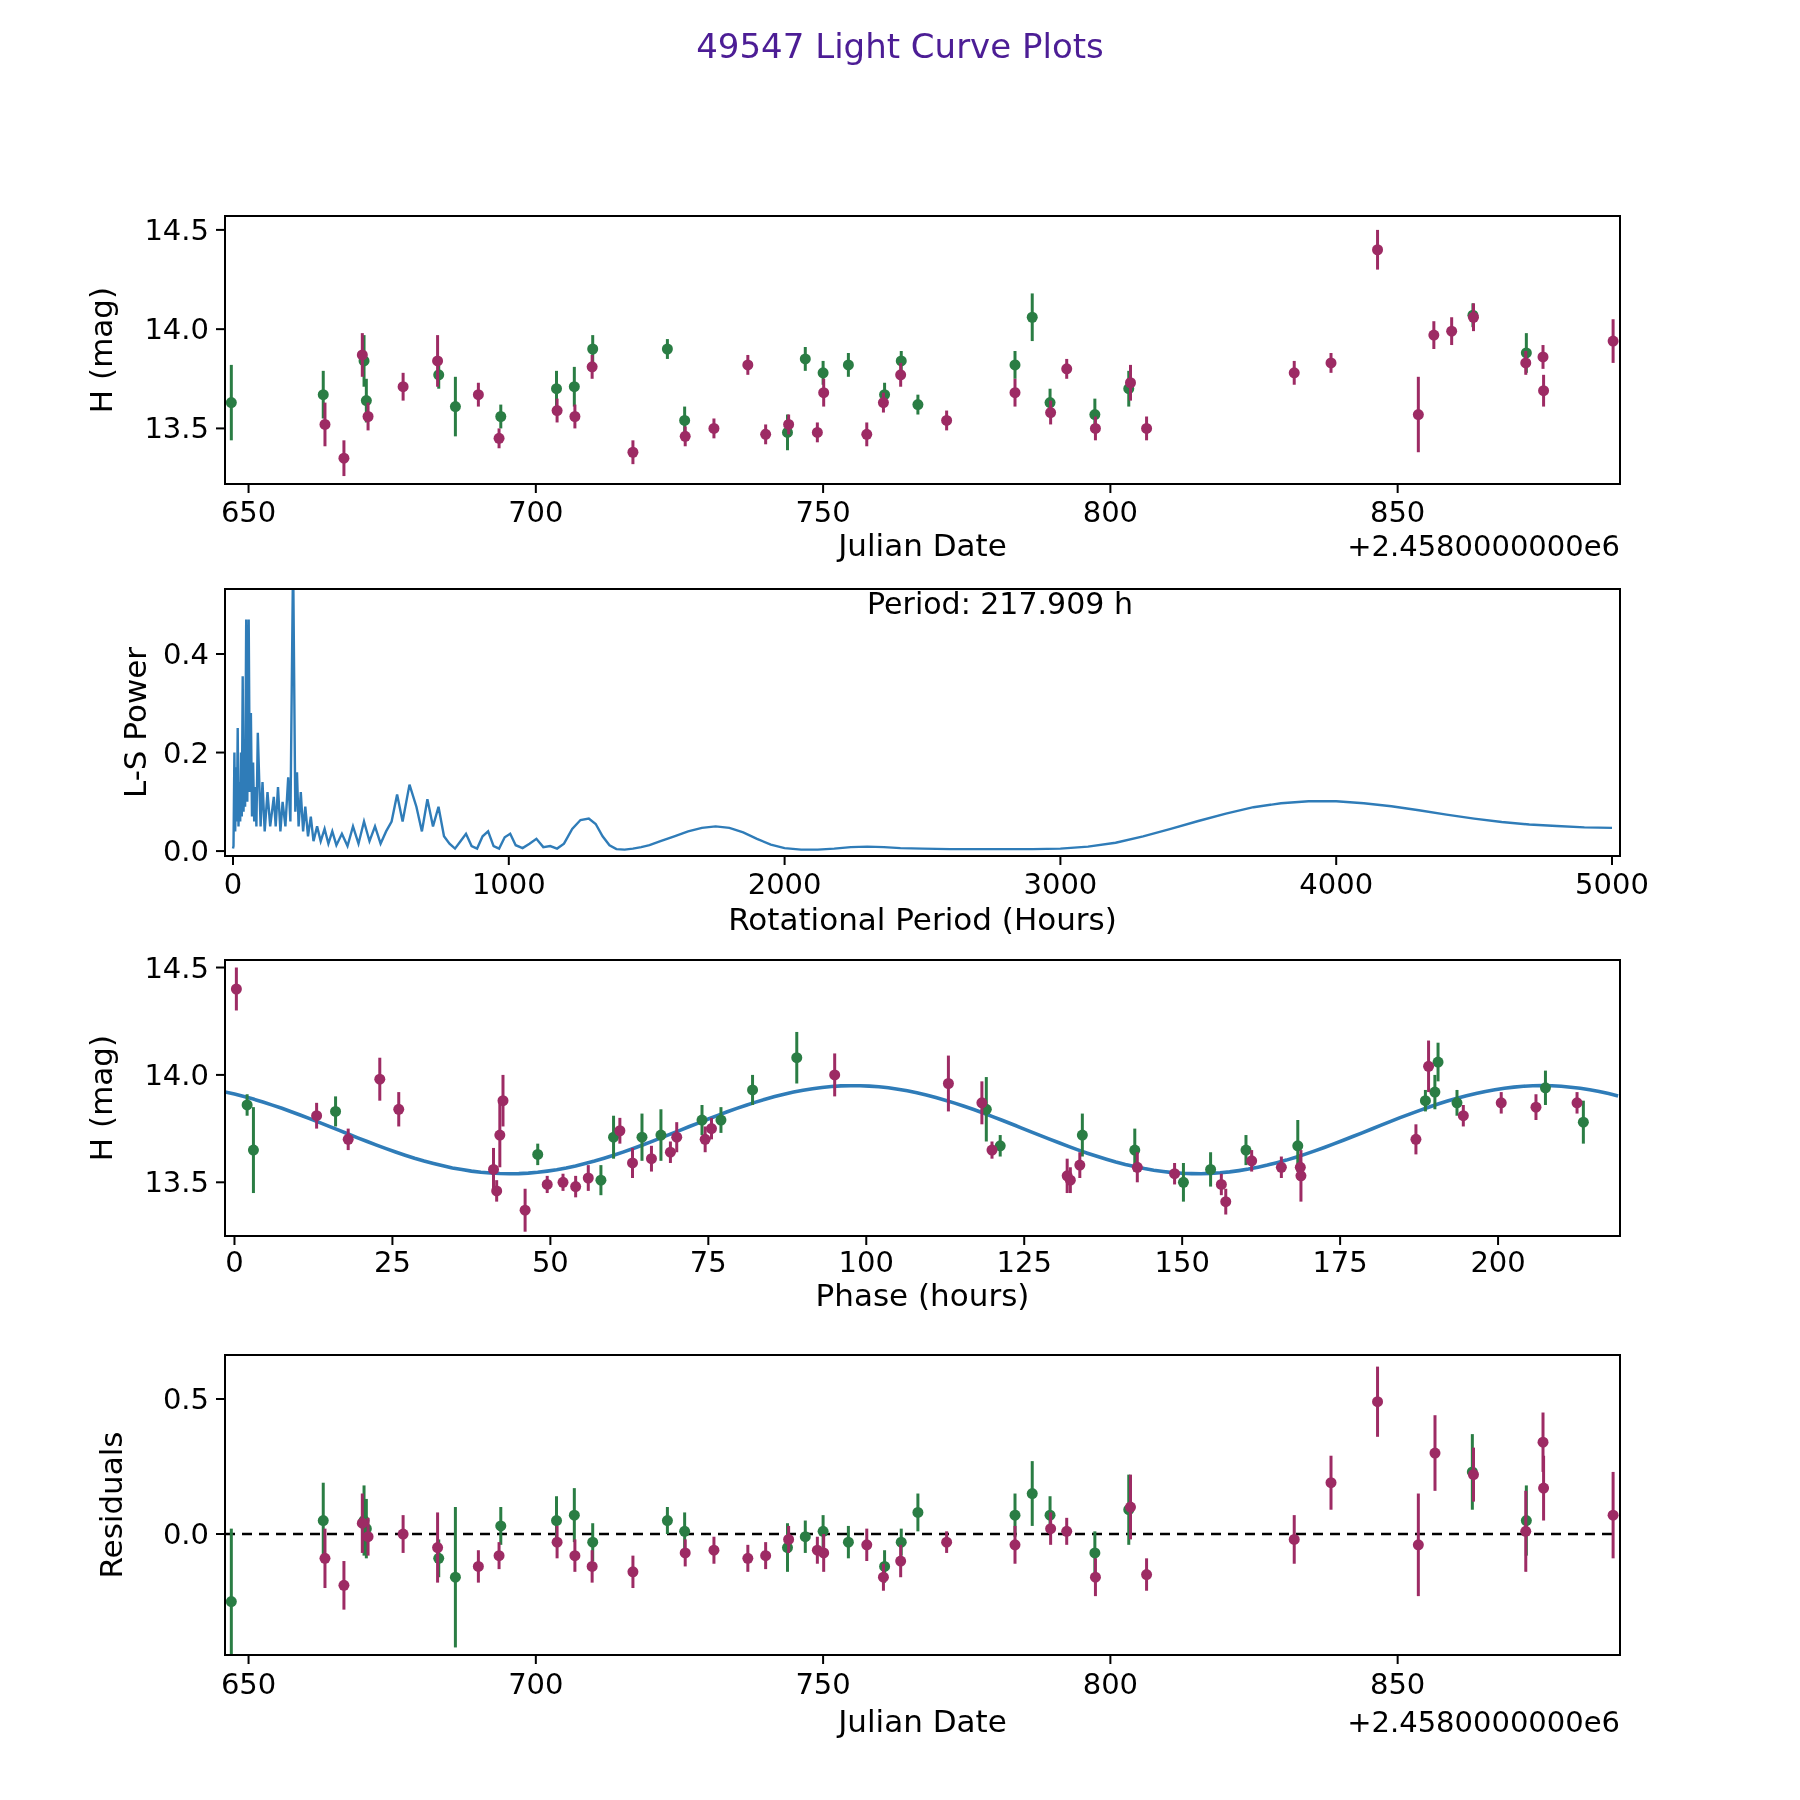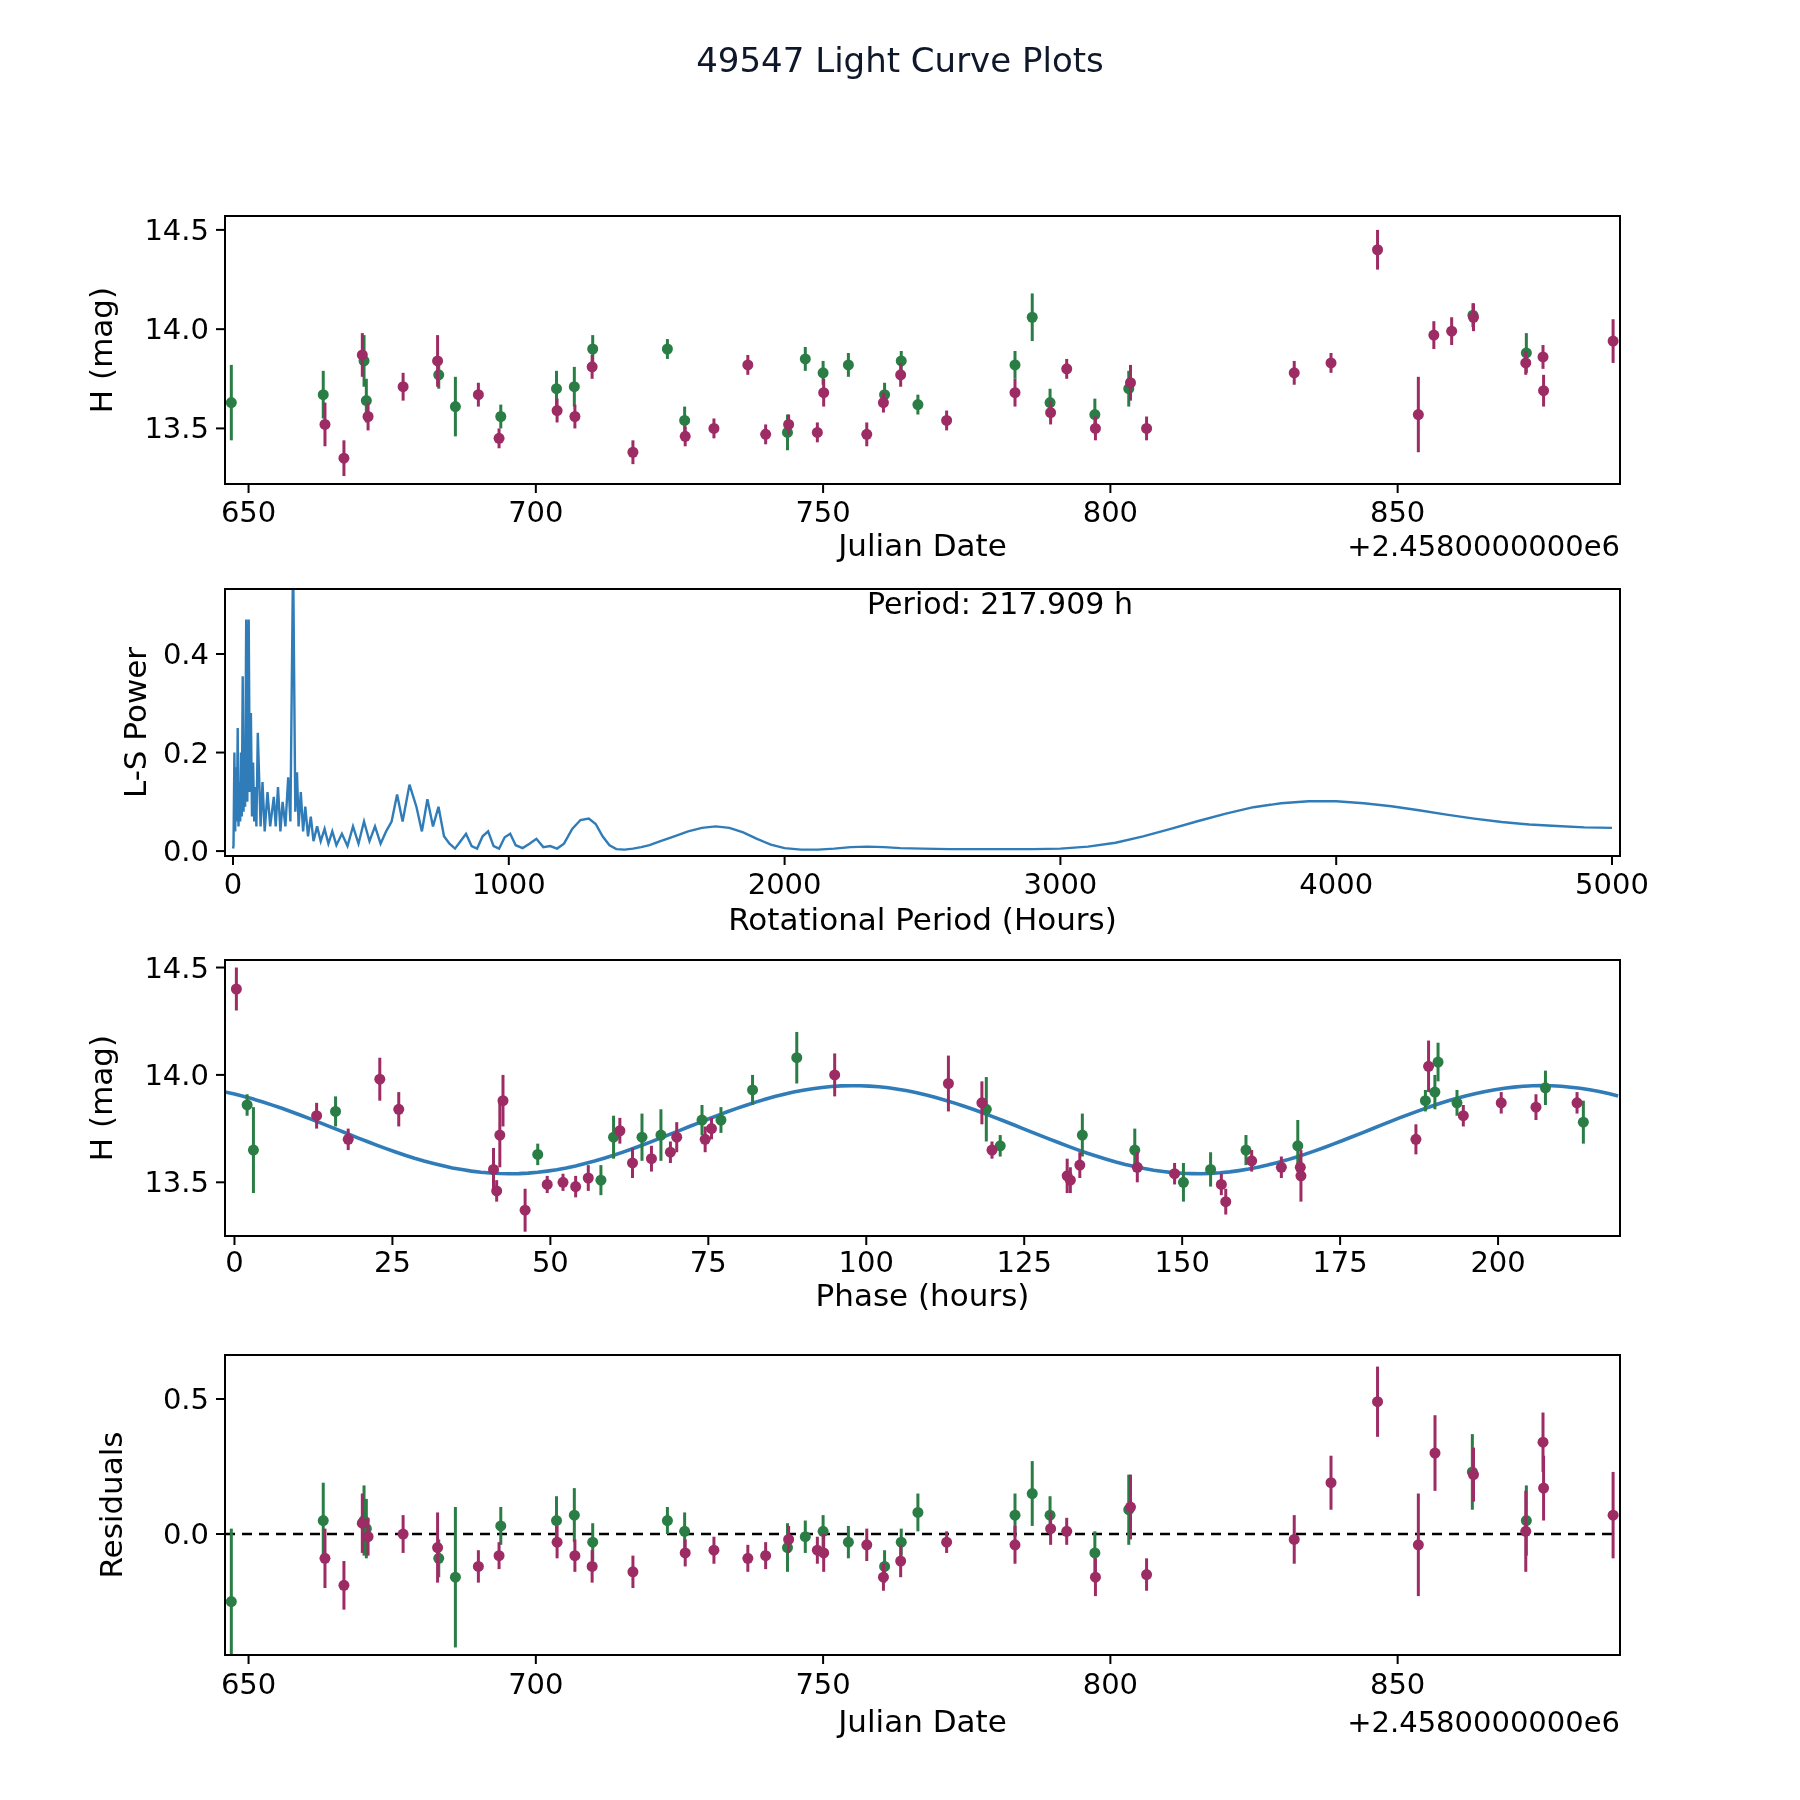--- a/index.html
+++ b/index.html
@@ -1,19 +1,19 @@
 <!DOCTYPE html>
 <html><head>
 <meta charset="utf-8">
 <style>
   html,body{margin:0;padding:0;background:#ffffff;}
   .figure{position:relative;width:1800px;height:1800px;background:#ffffff;
           font-family:"DejaVu Sans", sans-serif;color:#000;}
-  .fig-title{position:absolute;top:40px;left:0;width:1800px;text-align:center;
-             font-size:34px;color:#0f172a;}
+  .fig-title{position:absolute;top:26px;left:0;width:1800px;text-align:center;
+             font-size:34px;color:#4c1d95;}
   svg{position:absolute;top:0;left:0;}
   text{font-family:"DejaVu Sans", sans-serif;fill:#000;}
 </style>
 </head>
 <body>
 
 <div class="figure">
   <div class="fig-title">49547 Light Curve Plots</div>
   <svg id="fig" width="1800" height="1800" viewBox="0 0 1800 1800">
       <g>

